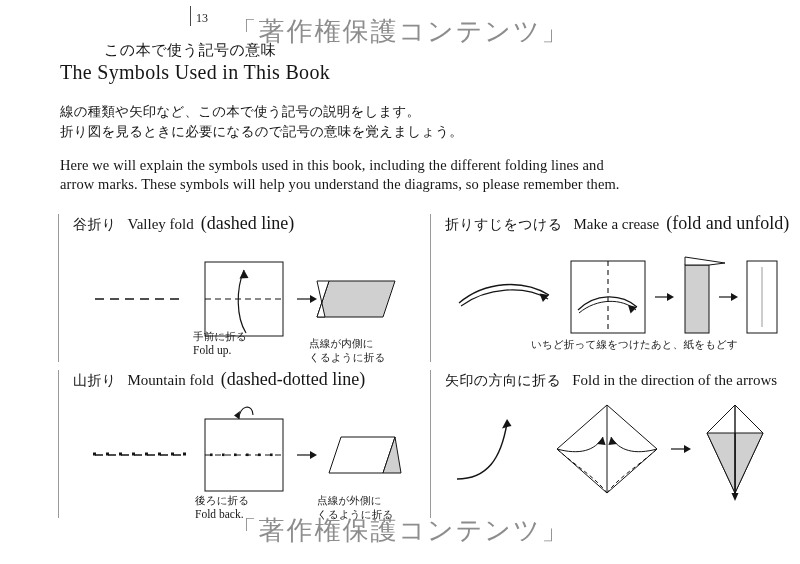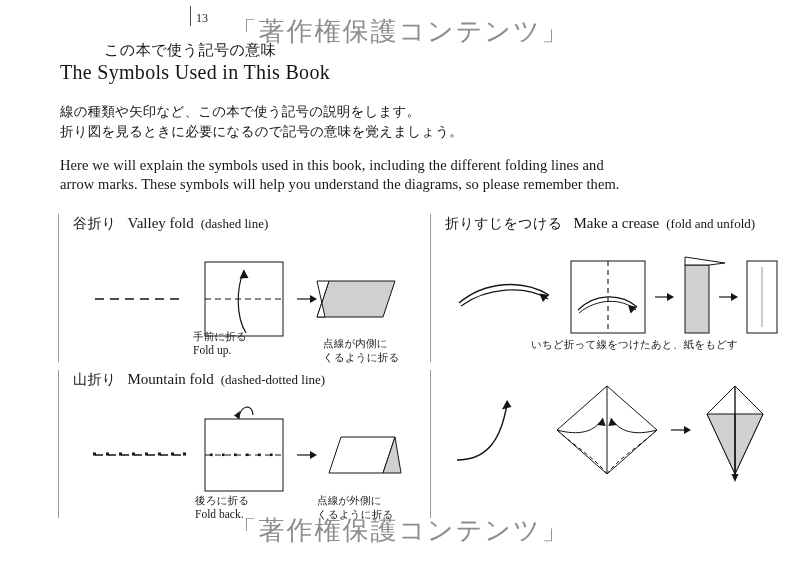--- a/index.html
+++ b/index.html
@@ -113,21 +113,21 @@
   .h-jp {
     font-family: "DejaVu Serif", serif;
     font-size: 14px;
     letter-spacing: 0.4px;
   }
   .h-en {
     font-size: 15px;
     margin-left: 7px;
   }
   .h-paren {
-    font-size: 13px;
+    font-size: 18px;
     margin-left: 3px;
   }
 
   .diagram {
     position: relative;
     width: 334px;
     height: 112px;
     margin-top: 4px;
   }
 
@@ -199,21 +199,21 @@
 
         <g>
           <polygon points="256,44 322,44 310,80 244,80" fill="#d0d0d0" stroke="#151515" stroke-width="1"></polygon>
           <polygon points="256,44 244,44 252,80 244,80" fill="#ffffff" stroke="#151515" stroke-width="1"></polygon>
         </g>
       </svg>
       <div class="cap abs" style="left:120px; top:92px;">
         <div class="cap-jp">手前に折る</div>
         <div class="cap-en">Fold up.</div>
       </div>
-      <div class="cap abs" style="left:250px; top:99px;">
+      <div class="cap abs" style="left:236px; top:99px;">
         <div class="cap-jp">点線が内側に</div>
         <div class="cap-jp">くるように折る</div>
       </div>
     </div>
   </div>
 
   <div class="cell cell-tr">
     <div class="cell-heading">
       <span class="h-jp">折りすじをつける</span>
       <span class="h-en">Make a crease</span>
@@ -318,20 +318,25 @@
         <div class="cap-en">Fold back.</div>
       </div>
       <div class="cap abs" style="left:244px; top:100px;">
         <div class="cap-jp">点線が外側に</div>
         <div class="cap-jp">くるように折る</div>
       </div>
     </div>
   </div>
 
   <div class="cell cell-br">
+    <div class="cell-heading">
+      <span class="h-jp">矢印の方向に折る</span>
+      <span class="h-en">Fold in the direction of the arrows</span>
+      <span class="h-paren"></span>
+    </div>
     <div class="diagram">
       <svg width="334" height="112" viewBox="0 0 334 112">
 
         <g>
           <path d="M 12 86 C 42 86 56 66 62 30" fill="none" stroke="#151515" stroke-width="1.5"></path>
           <path d="M 62 26 l -5 9.5 l 9.5 -2.6 z" fill="#151515"></path>
         </g>
 
         <g>
           <polygon points="162,12 212,56 162,100 112,56" fill="#ffffff" stroke="#151515" stroke-width="1"></polygon>

